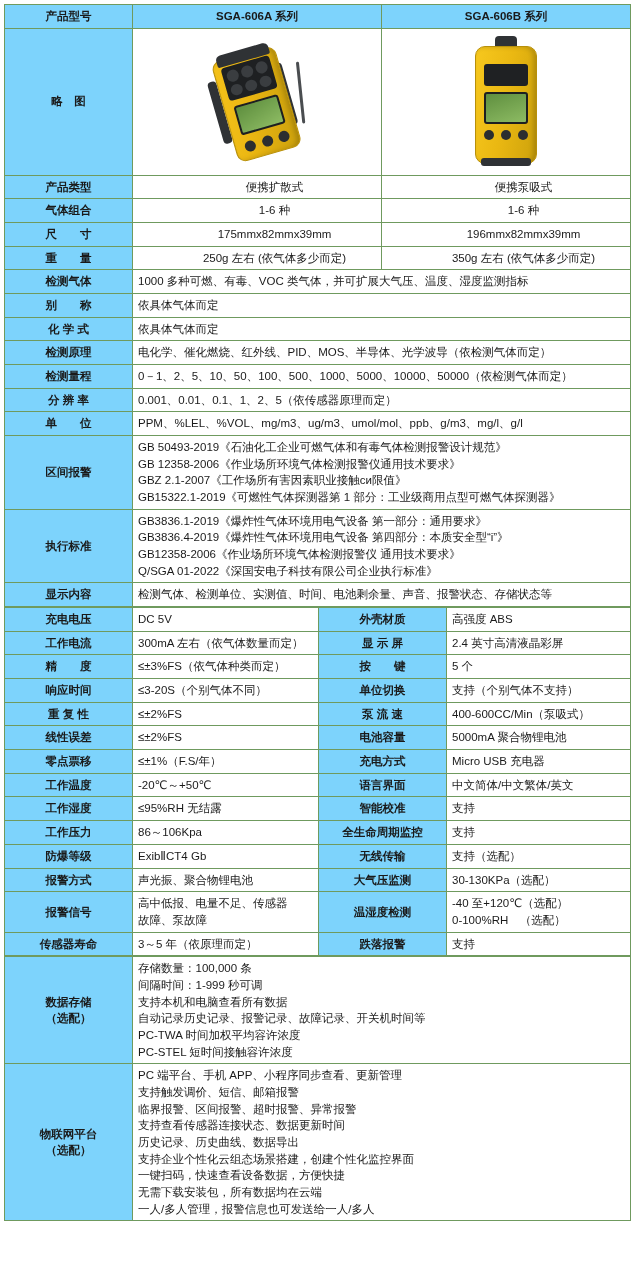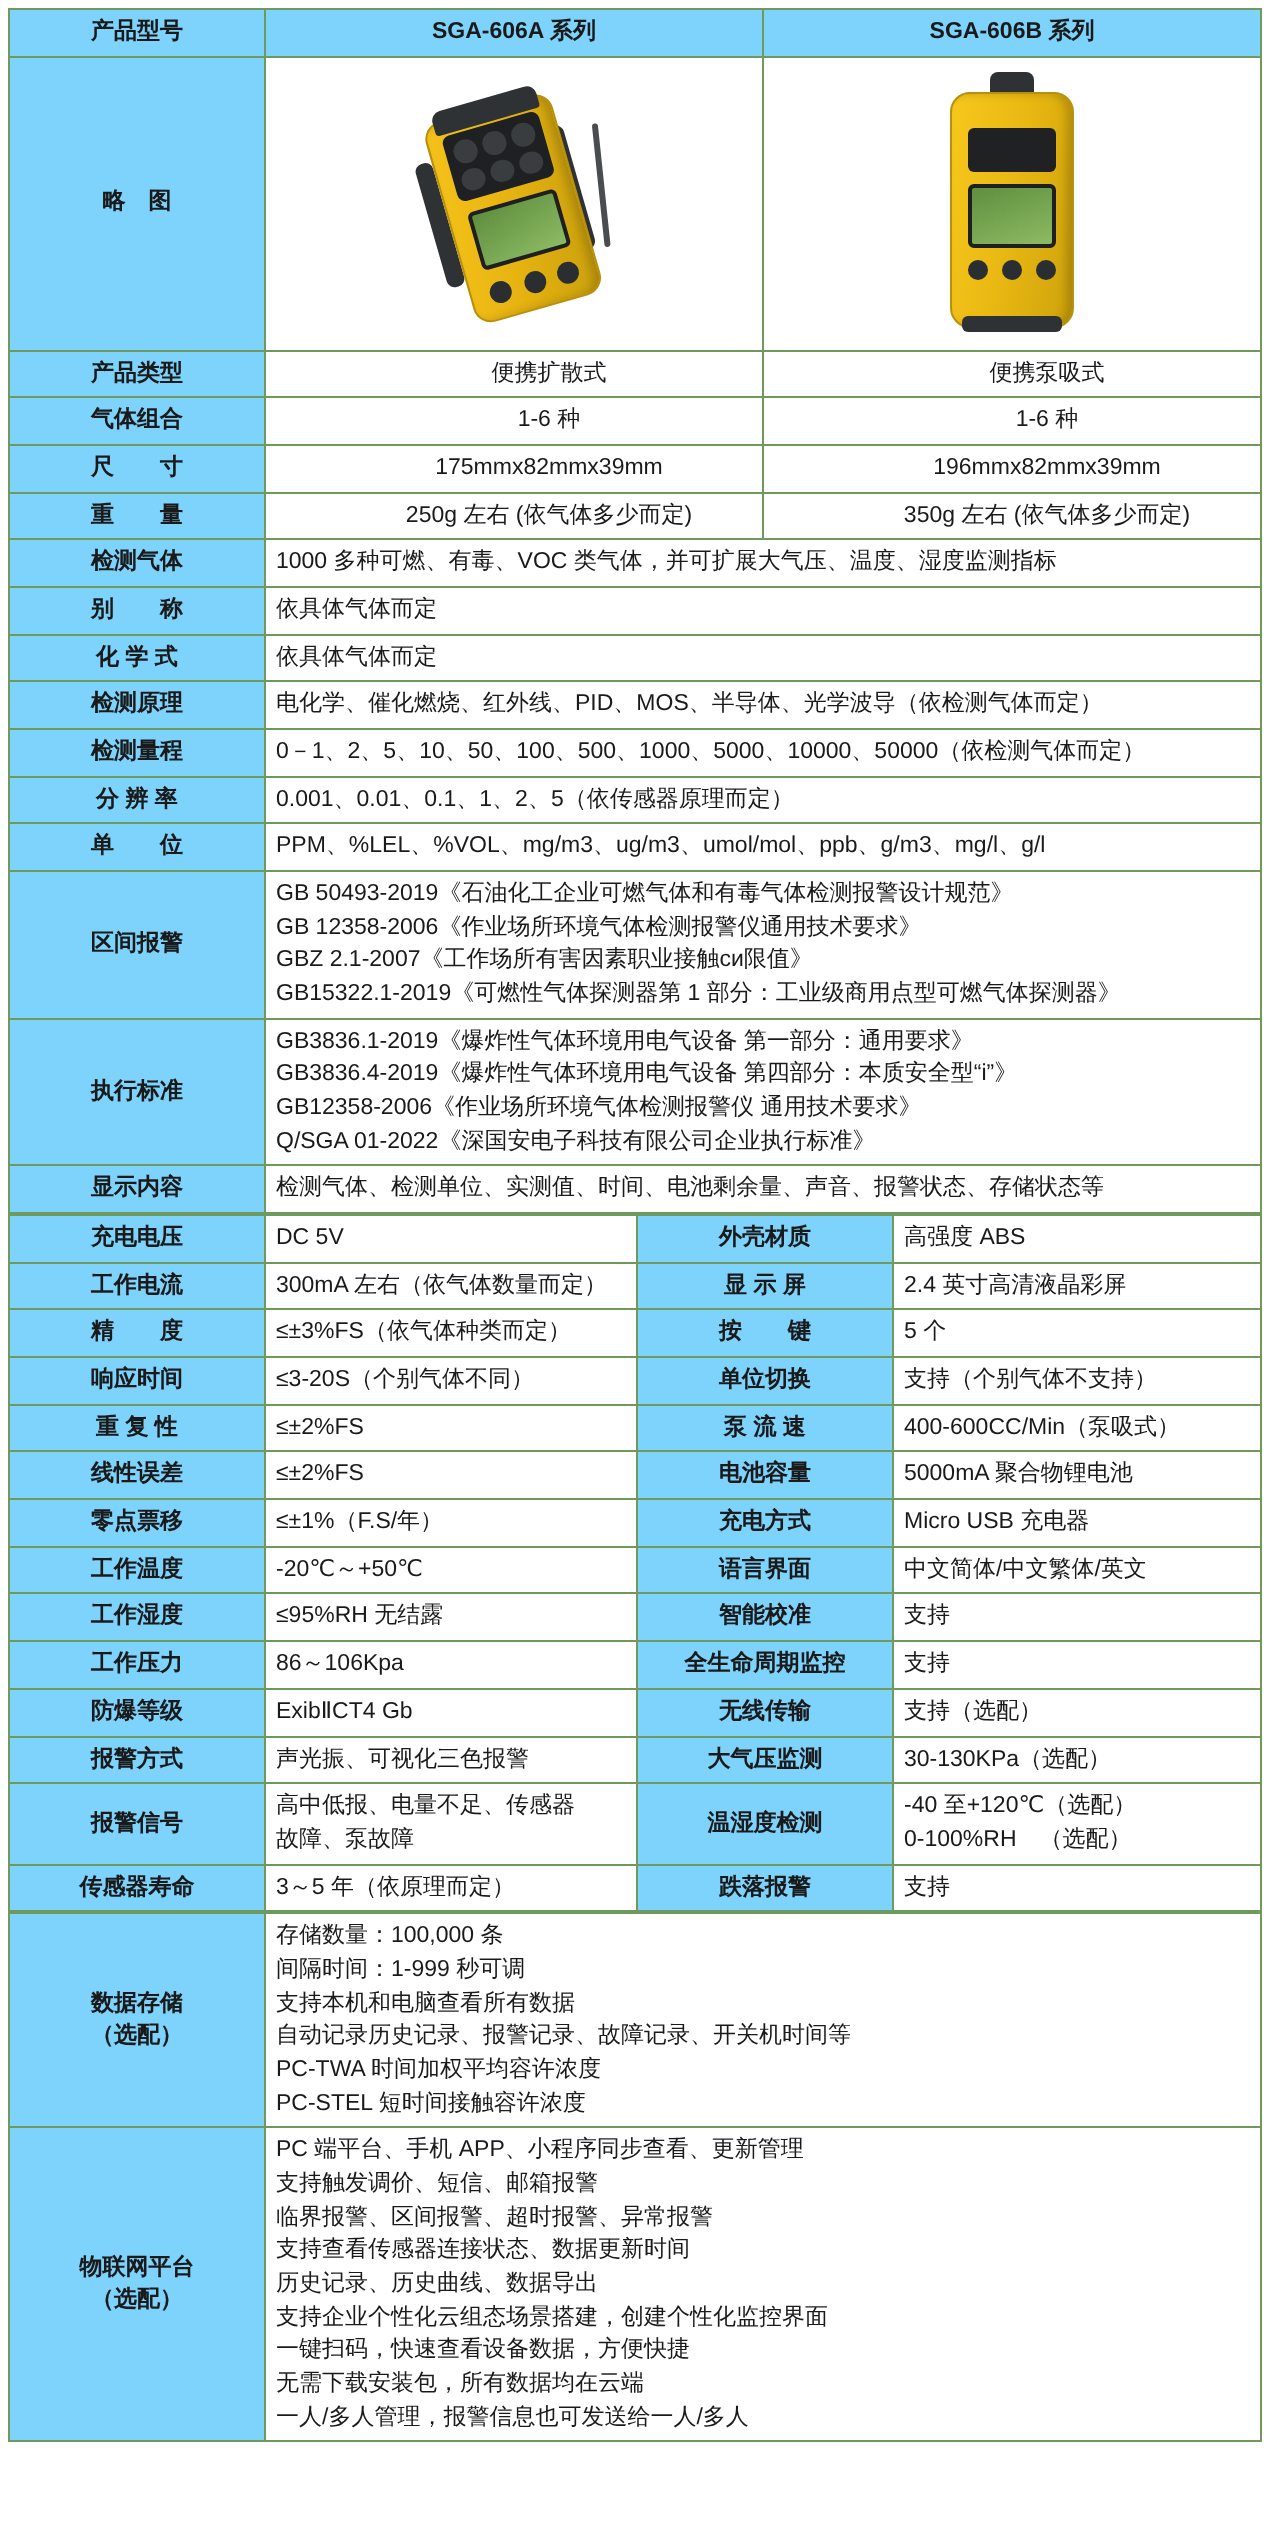--- a/index.html
+++ b/index.html
@@ -324,21 +324,21 @@
     <td class="val">支持</td>
   </tr>
   <tr>
     <td class="lbl">防爆等级</td>
     <td class="val">ExibⅡCT4 Gb</td>
     <td class="lbl">无线传输</td>
     <td class="val">支持（选配）</td>
   </tr>
   <tr>
     <td class="lbl">报警方式</td>
-    <td class="val">声光振、可视化三色报警</td>
+    <td class="val">声光振、聚合物锂电池</td>
     <td class="lbl">大气压监测</td>
     <td class="val">30-130KPa（选配）</td>
   </tr>
   <tr>
     <td class="lbl">报警信号</td>
     <td class="val multiline">高中低报、电量不足、传感器
 故障、泵故障</td>
     <td class="lbl">温湿度检测</td>
     <td class="val multiline">-40 至+120℃（选配）
 0-100%RH　（选配）</td>

